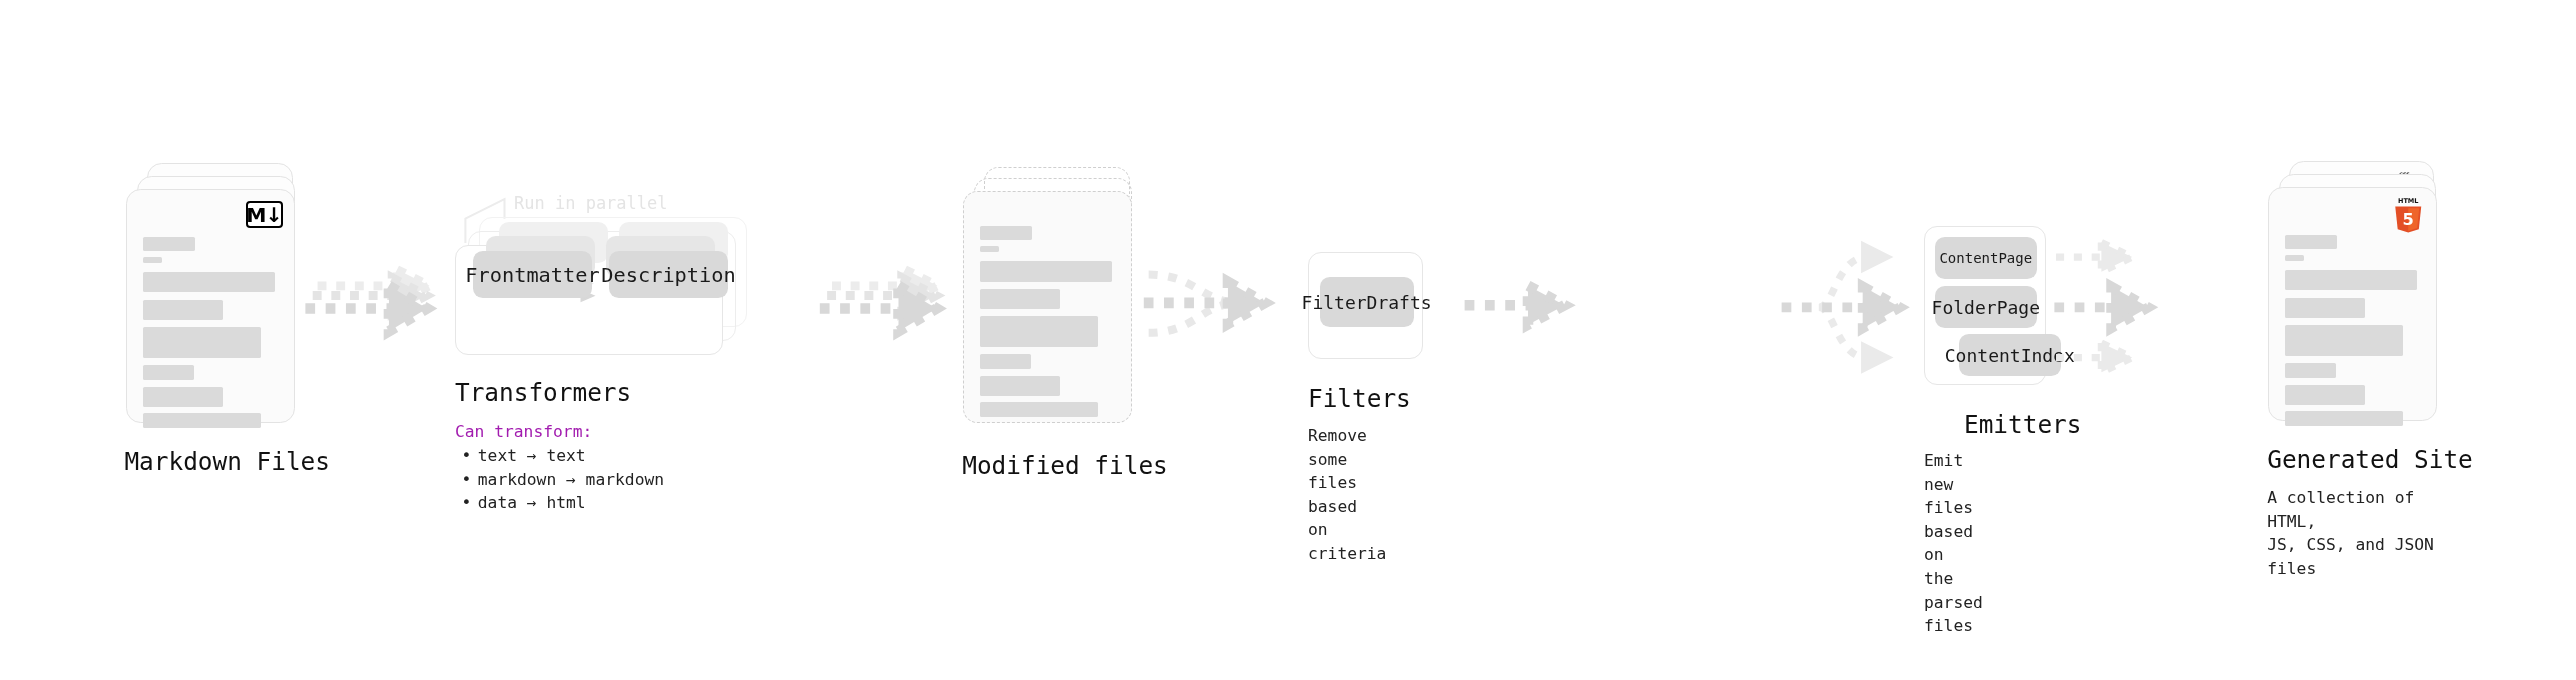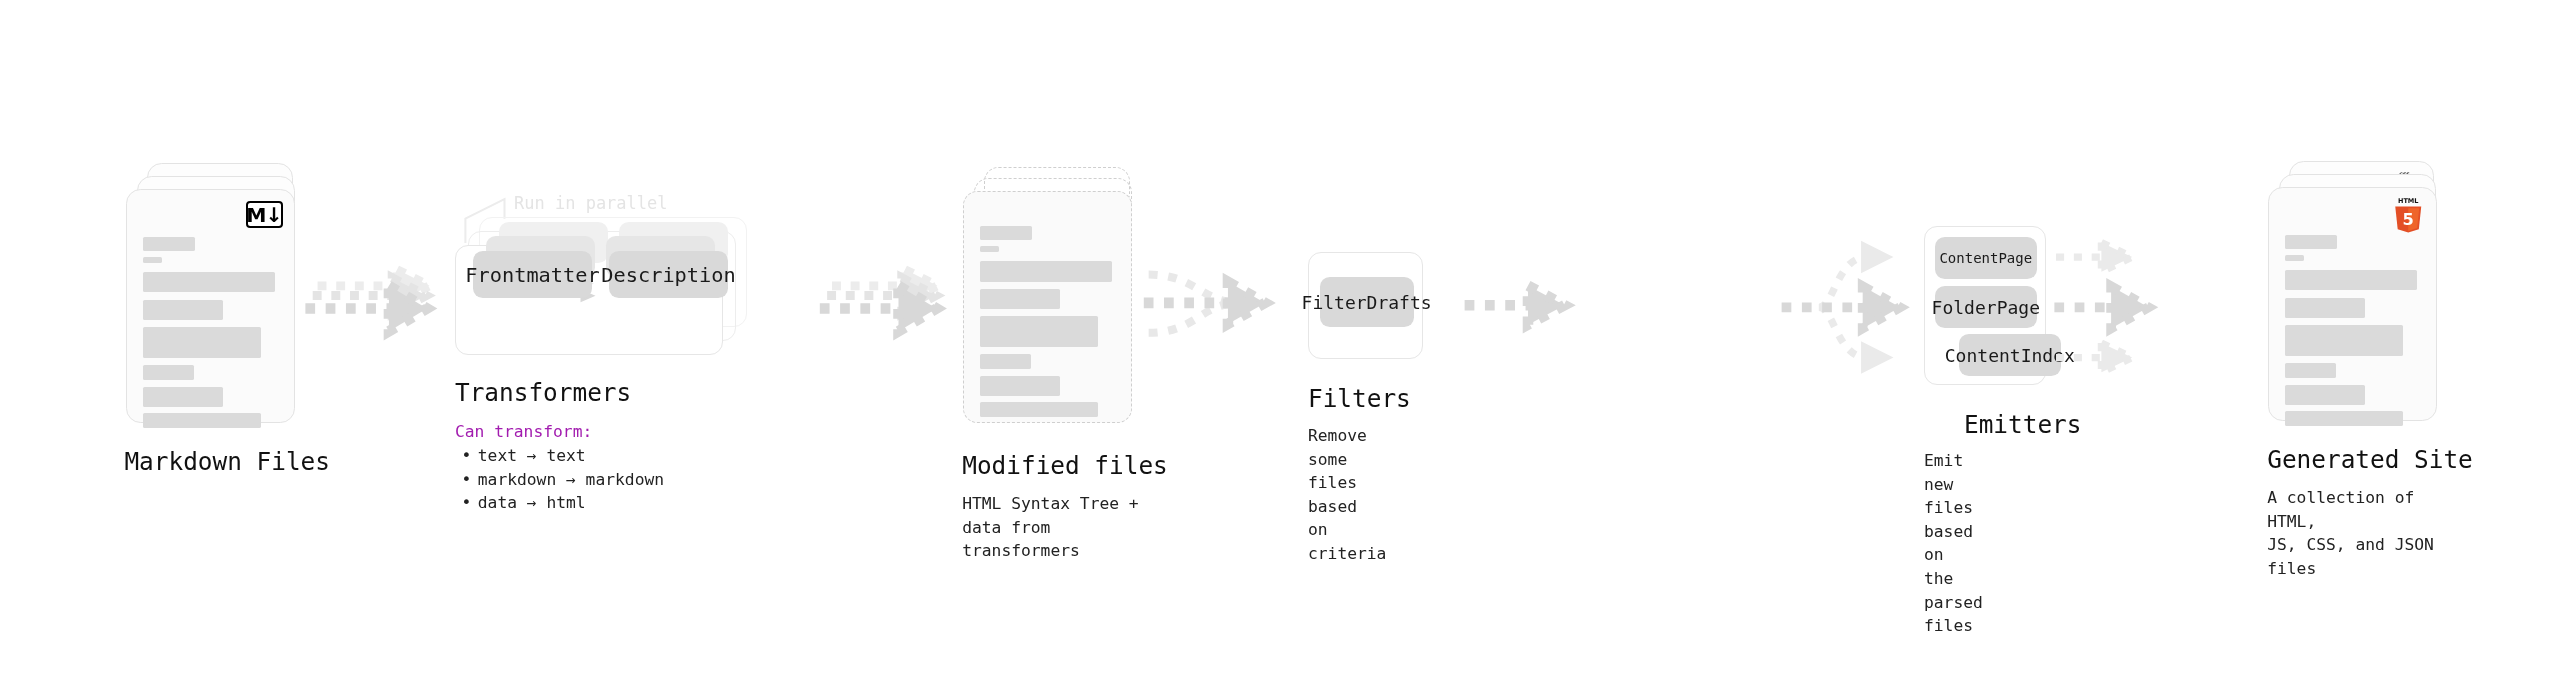--- a/index.html
+++ b/index.html
@@ -226,22 +226,20 @@
         <div class="skel" style="left:16.3px; top:54px; width:18.7px; height:5.7px;"></div>
         <div class="skel" style="left:16.3px; top:69px; width:132px; height:20.3px;"></div>
         <div class="skel" style="left:16.3px; top:97px; width:80px; height:19.5px;"></div>
         <div class="skel" style="left:16.3px; top:124px; width:118px; height:31px;"></div>
         <div class="skel" style="left:16.3px; top:162px; width:51px; height:14.6px;"></div>
         <div class="skel" style="left:16.3px; top:184px; width:80px; height:19.5px;"></div>
         <div class="skel" style="left:16.3px; top:210px; width:118px; height:14.6px;"></div>
       </div>
     </div>
     <div class="stage-title" style="left:-0.8px; top:284px;">Modified files</div>
-    <div class="stage-desc" style="left:-0.8px; top:325px;">HTML Syntax Tree +
-data from transformers</div>
   </div>
 
   <svg class="arrow-svg" style="left:1142px; top:260px;" width="146" height="89" viewBox="0 0 180 110">
     <g fill="none" stroke="#e8e8e8" stroke-width="10" stroke-dasharray="11 13">
       <path d="M8 18 C 62 18, 72 48, 110 52"></path>
       <path d="M8 90 C 62 90, 72 58, 110 54"></path>
     </g>
     <g stroke="#d8d8d8" stroke-width="13" stroke-dasharray="12 13" fill="#d8d8d8">
       <line x1="2" y1="53" x2="108" y2="53"></line>
       <polygon points="106,27 152,53 106,79"></polygon>

